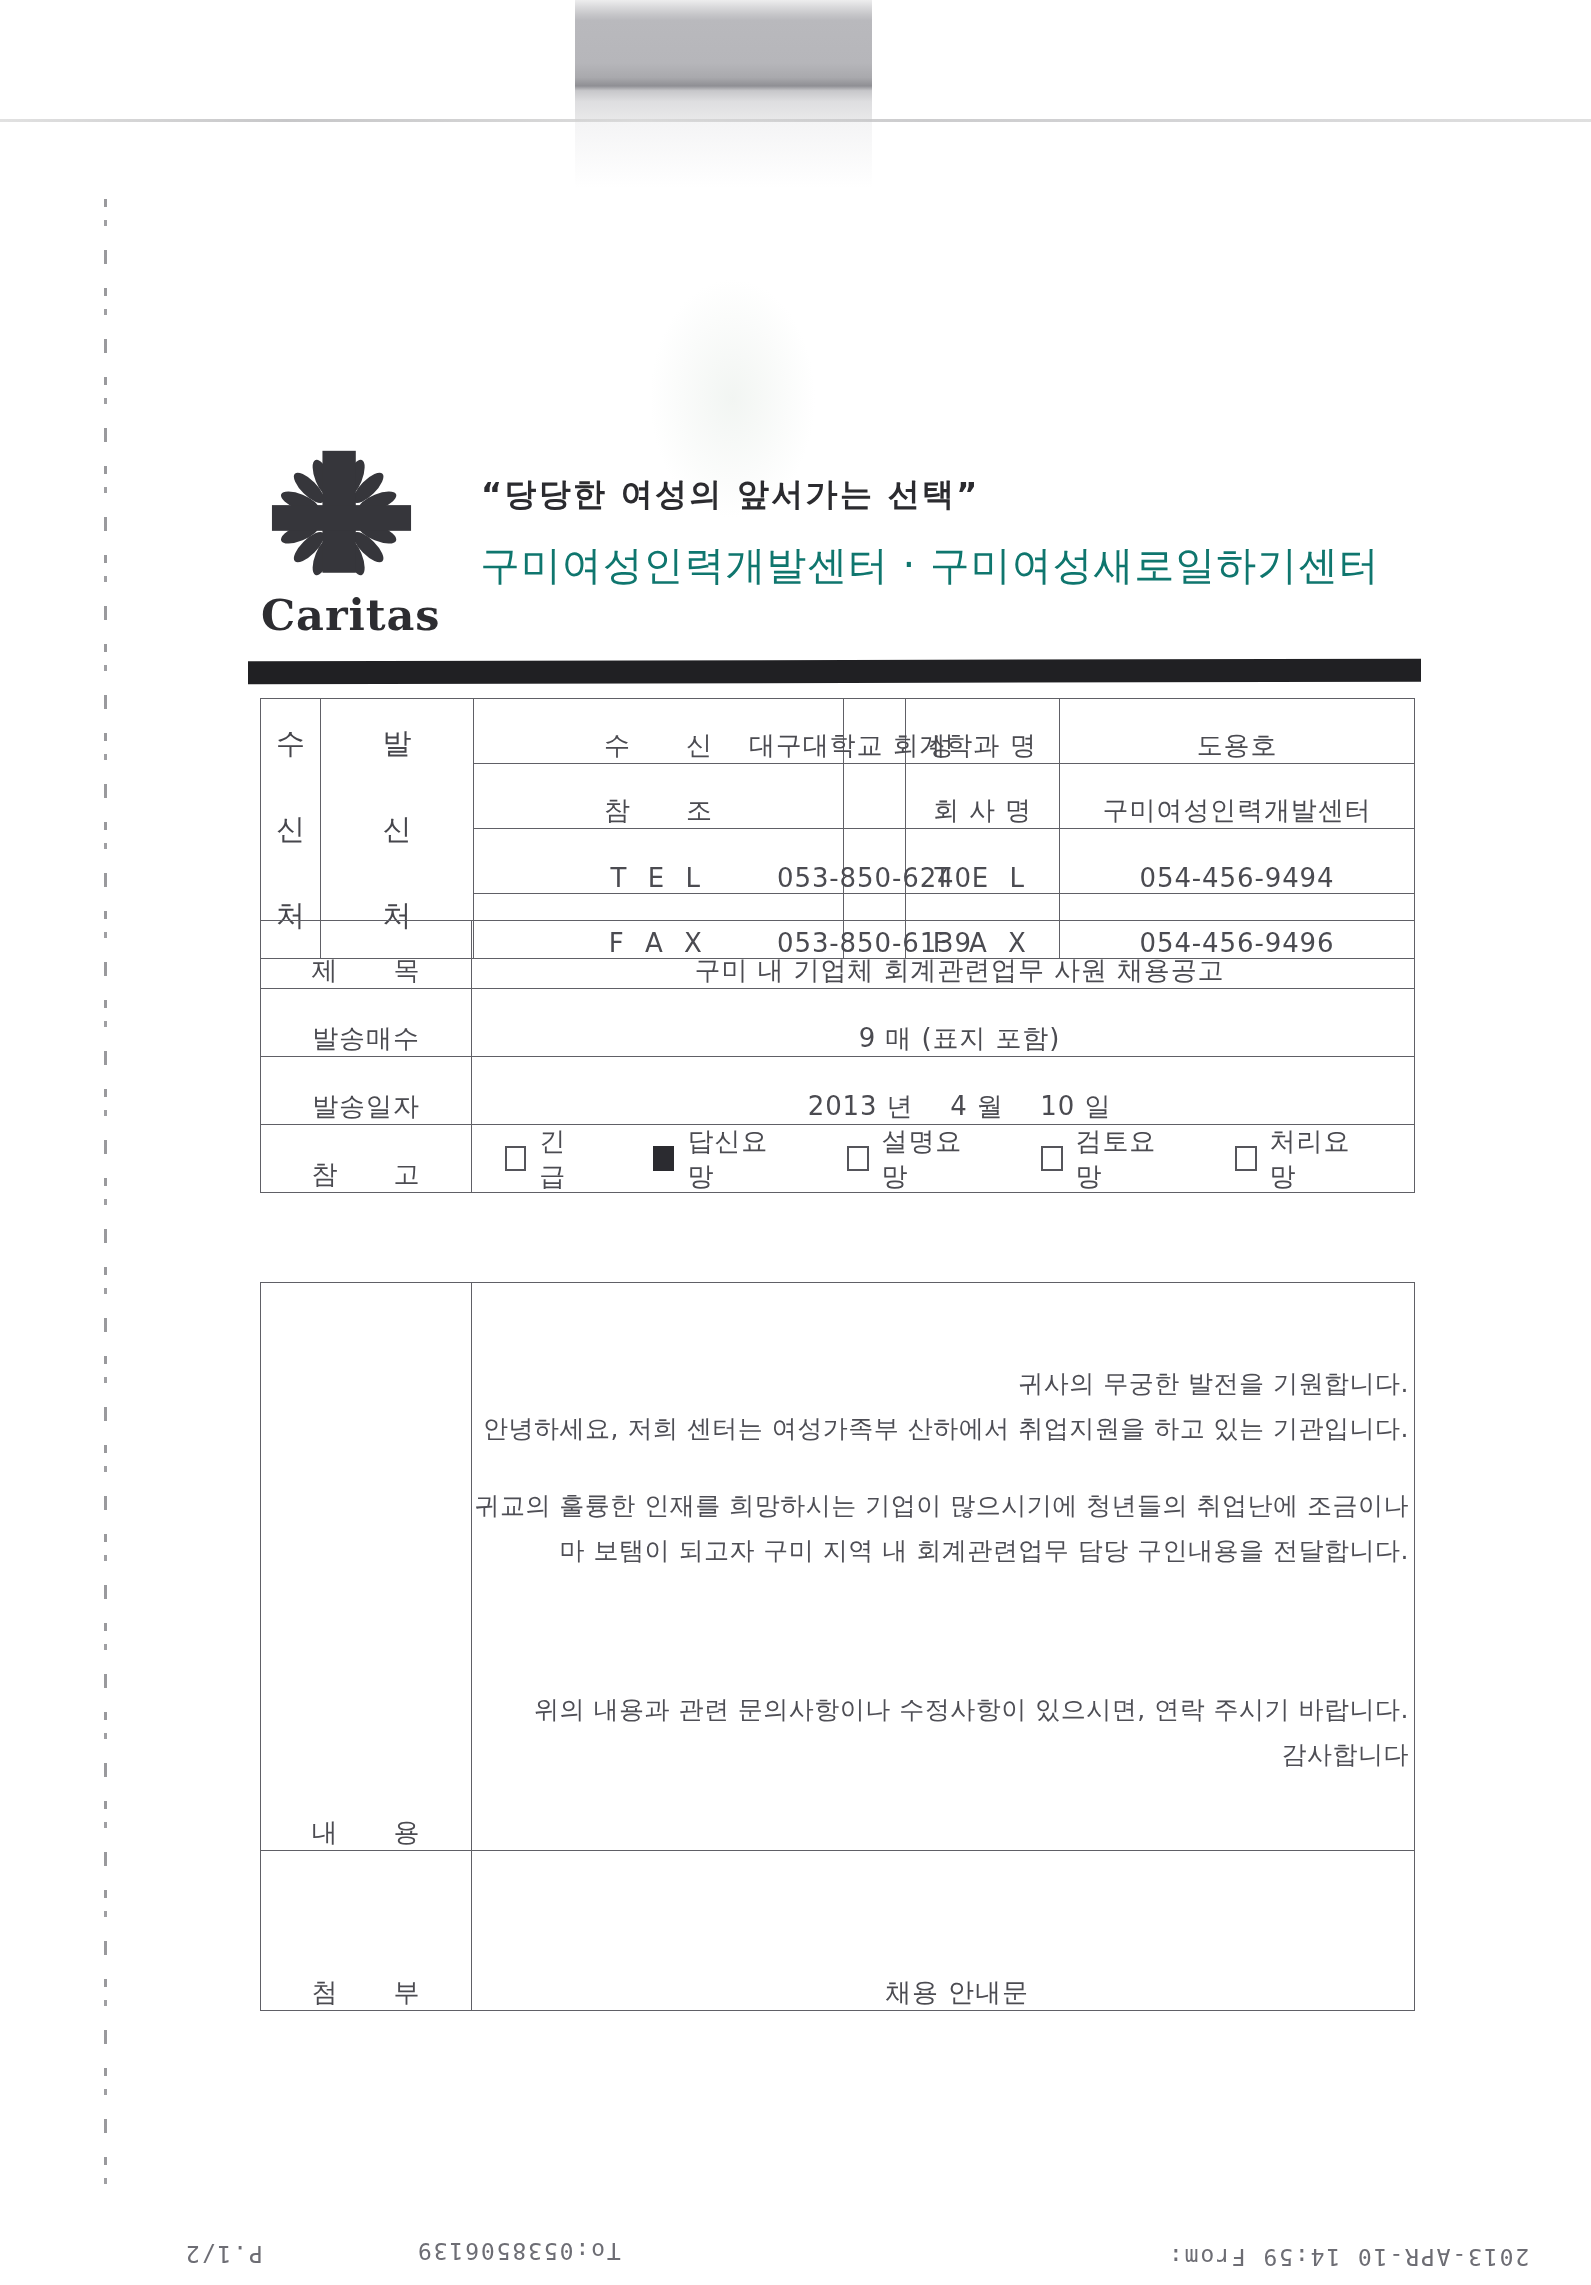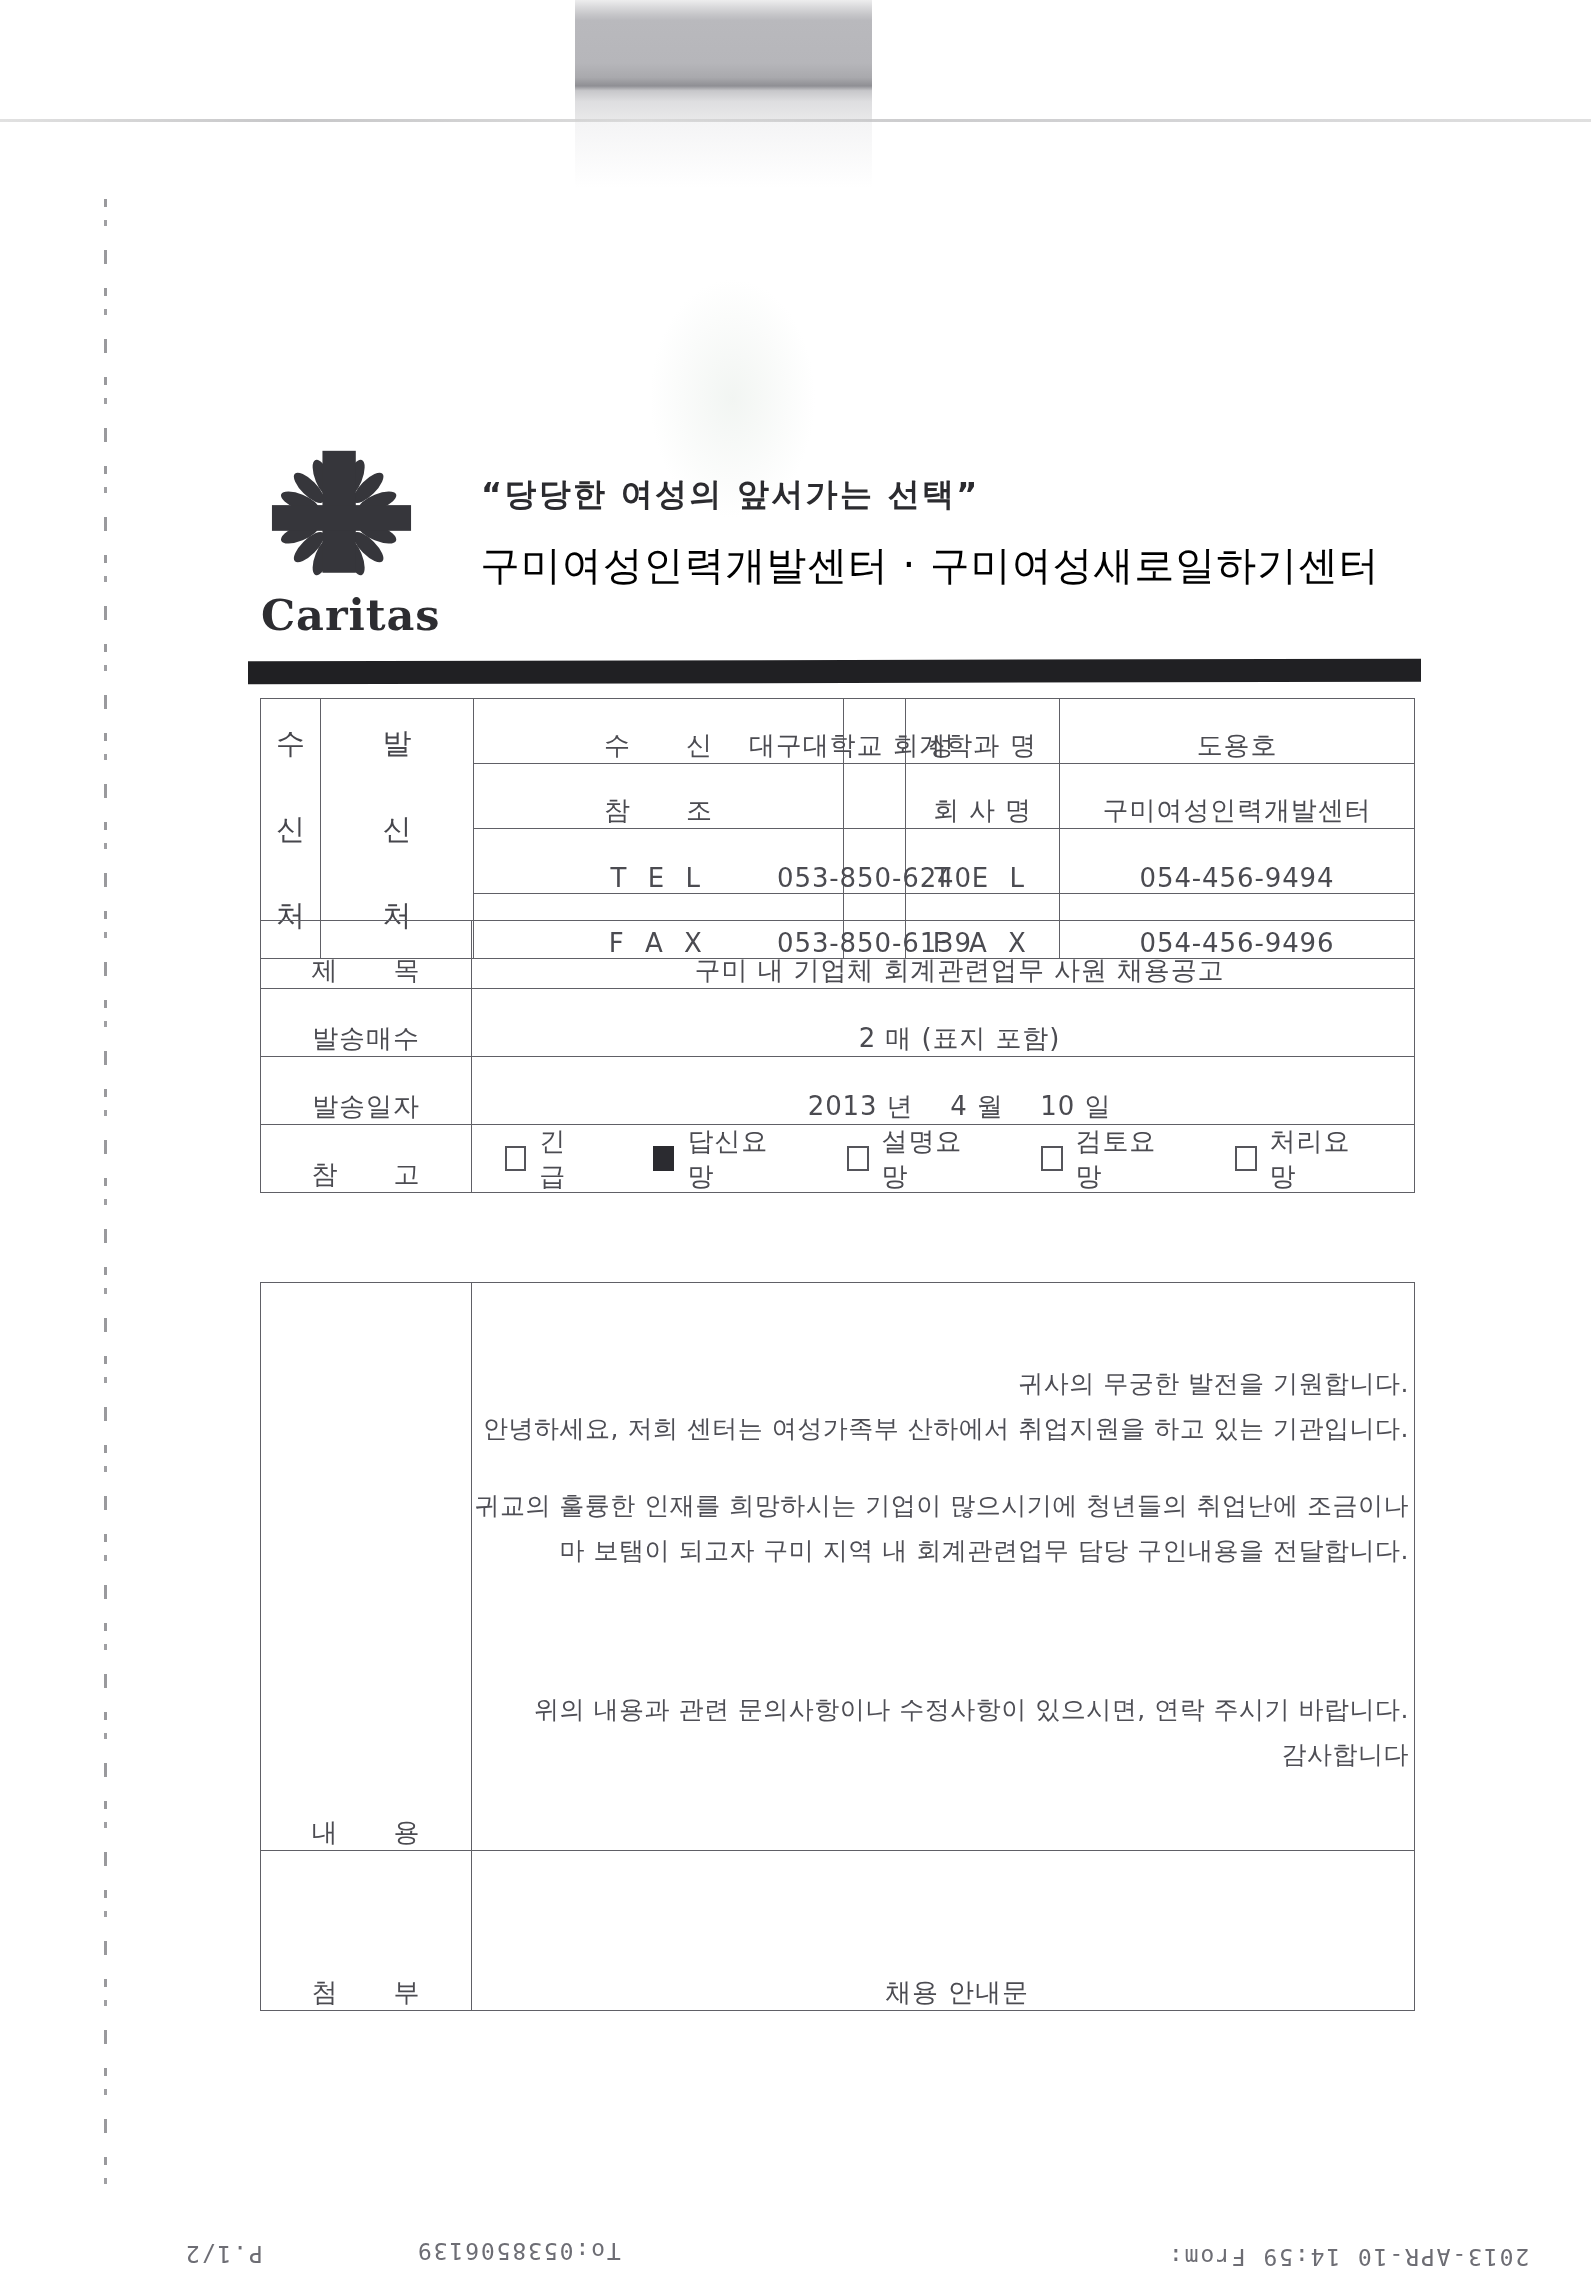--- a/index.html
+++ b/index.html
@@ -44,21 +44,21 @@
     position:absolute;left:261px;top:590px;width:158px;
     font-family:"DejaVu Serif","Liberation Serif",serif;
     font-weight:bold;font-size:43px;color:#2d2d31;letter-spacing:0.9px;
   }
   .slogan{
     position:absolute;left:481px;top:473px;
     font-size:32px;font-weight:bold;color:#2b2b2f;letter-spacing:2.3px;
   }
   .org-names{
     position:absolute;left:480px;top:538px;
-    font-size:40px;font-weight:normal;color:#000000;letter-spacing:0.9px;
+    font-size:40px;font-weight:normal;color:#0f766e;letter-spacing:0.9px;
   }
   .black-bar{
     position:absolute;left:248px;top:660px;width:1173px;height:23px;
     background:#202023;transform:rotate(-.12deg);
   }
   
   .tbl{position:absolute;background:transparent;--b:#606066;}
   .tbl .cell{
     border-right:1.9px solid var(--b);border-bottom:1.9px solid var(--b);
     display:flex;align-items:flex-end;justify-content:center;
@@ -181,21 +181,21 @@
   <div class="cell val">053-850-6139</div>
   <div class="cell lab tel-lab">F A X</div>
   <div class="cell val">054-456-9496</div>
 </div>
 
 <div id="table2" class="tbl">
   <div class="cell lab">제      목</div>
   <div class="cell val val-left">구미 내 기업체 회계관련업무 사원 채용공고</div>
 
   <div class="cell lab">발송매수</div>
-  <div class="cell val val-left">2 매 (표지 포함)</div>
+  <div class="cell val val-left">9 매 (표지 포함)</div>
 
   <div class="cell lab">발송일자</div>
   <div class="cell val val-left">2013 년    4 월    10 일</div>
 
   <div class="cell lab">참      고</div>
   <div class="cell val-left refs" style="border-right:1.9px solid var(--b);border-bottom:1.9px solid var(--b);display:flex;align-items:center;box-sizing:border-box;">
     <span class="ref-item">
       <span class="cb" data-filled="false"></span>
       <span class="cb-label">긴급</span>
     </span>

